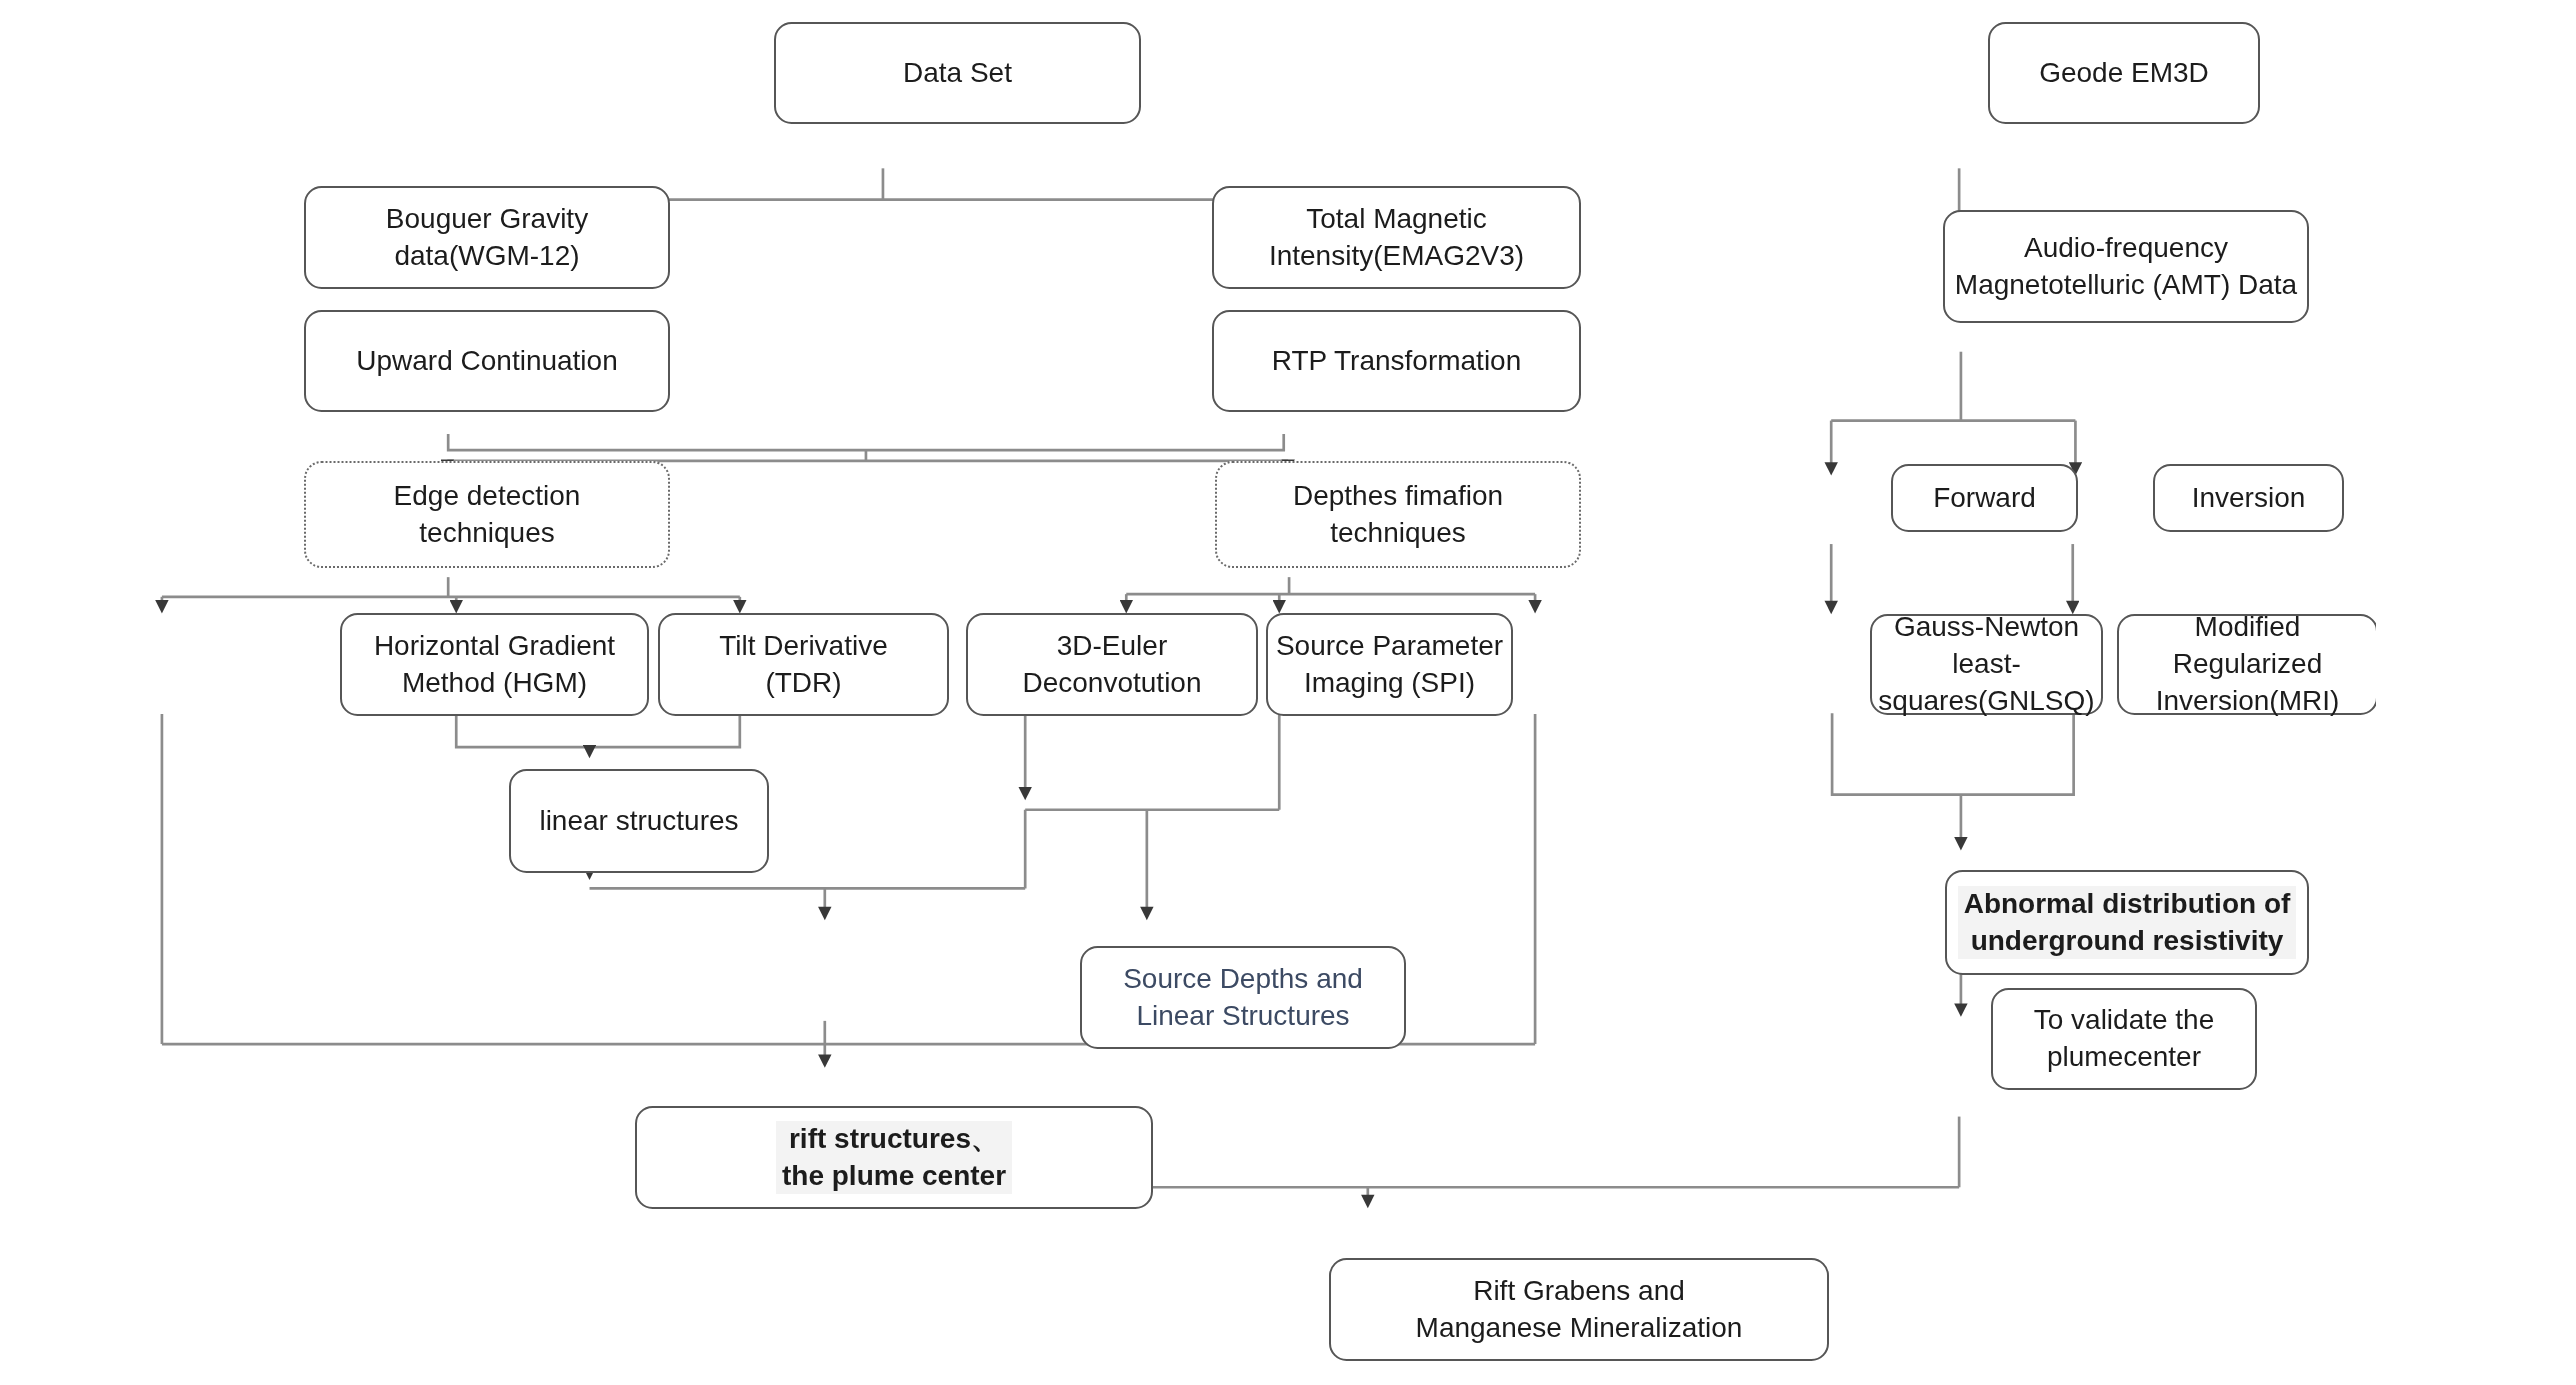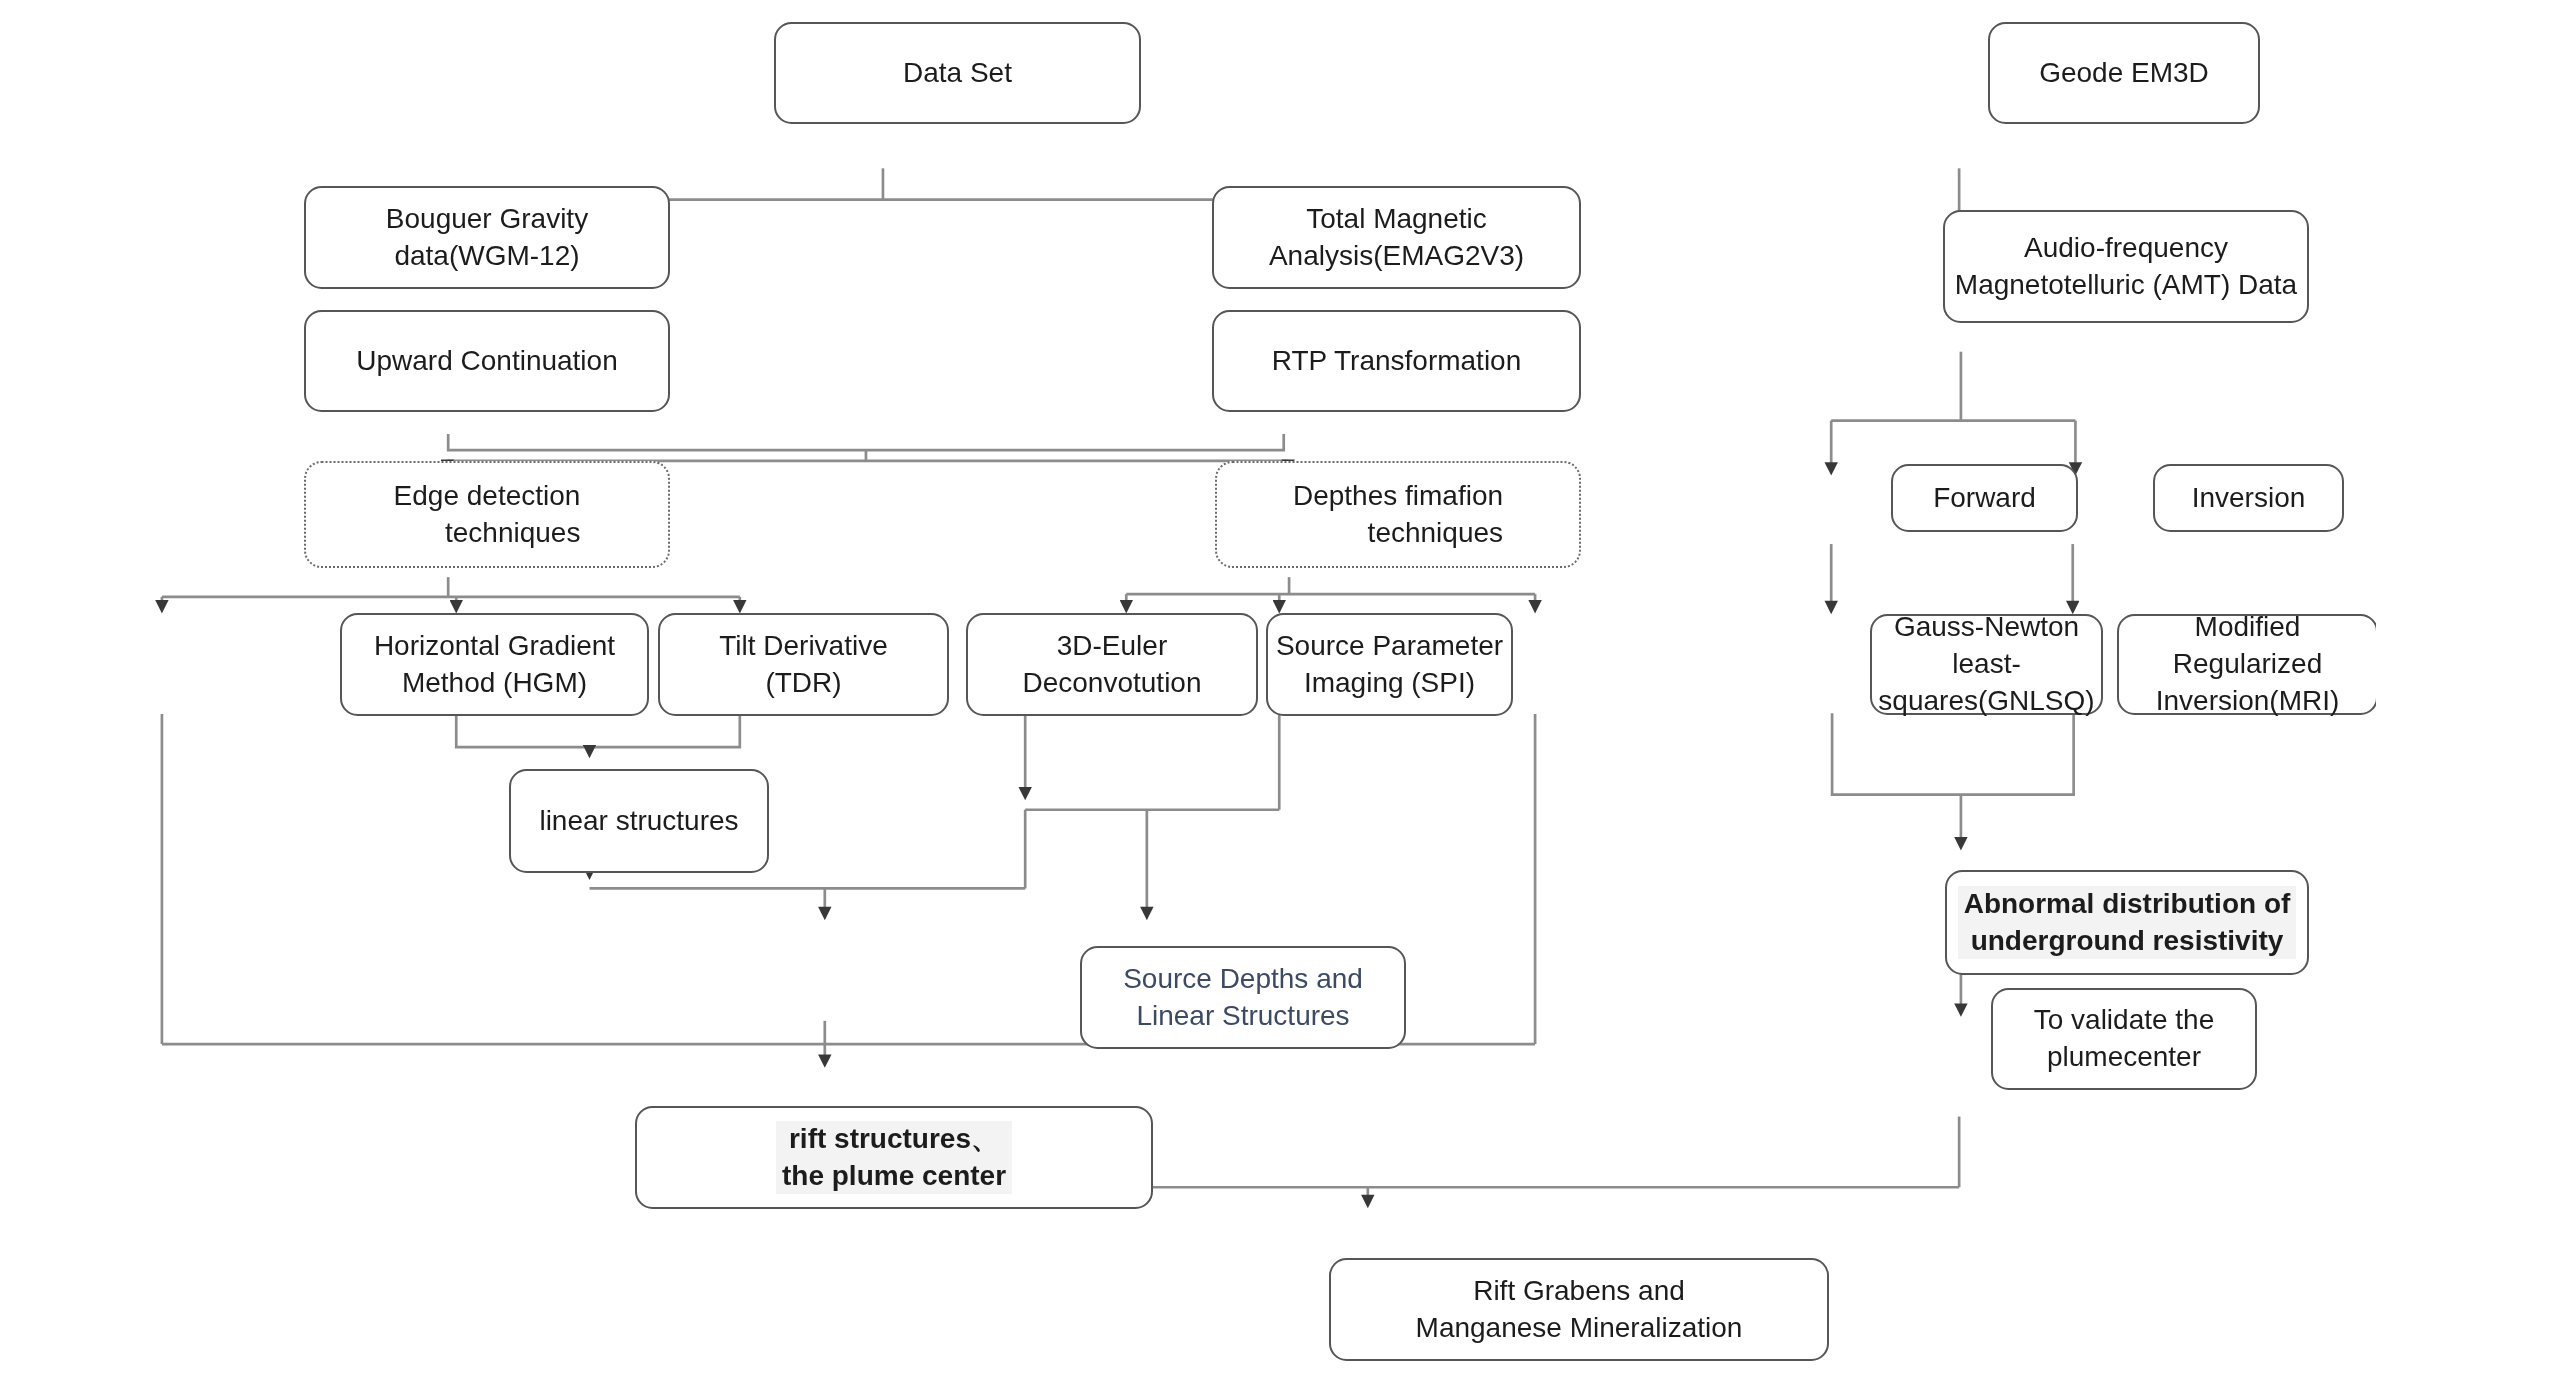--- a/index.html
+++ b/index.html
@@ -30,21 +30,21 @@
     border-radius:17.5px;
     background:#fff;
     display:flex;align-items:center;justify-content:center;
     text-align:center;
     font-size:28px;line-height:1.32;
     color:var(--text);
     white-space:pre-line;
     box-sizing:border-box;
     padding:1.9px 5.8px;
   }
-  .node.dotted{border-style:dotted;border-color:#6a6a6a;text-align:right;}
+  .node.dotted{border-style:dotted;border-color:#6a6a6a;}
   .node.accent span{color:var(--accent-text);}
   .node.hl span{background:var(--highlight);padding:0 5.8px;font-weight:bold;}
 </style>
 </head>
 <body>
 
 <div class="stage">
 
   <svg class="wires" viewBox="0 0 2656 1429" xmlns="http://www.w3.org/2000/svg">
     <defs>
@@ -115,21 +115,21 @@
     <span>Data Set</span>
   </div>
 
   <div class="node" style="left:304px;top:186px;width:366px;height:103px">
     <span>Bouguer Gravity
 data(WGM-12)</span>
   </div>
 
   <div class="node" style="left:1212px;top:186px;width:369px;height:103px">
     <span>Total Magnetic
-Analysis(EMAG2V3)</span>
+Intensity(EMAG2V3)</span>
   </div>
 
   <div class="node" style="left:304px;top:310px;width:366px;height:102px">
     <span>Upward Continuation</span>
   </div>
 
   <div class="node" style="left:1212px;top:310px;width:369px;height:102px">
     <span>RTP Transformation</span>
   </div>
 

